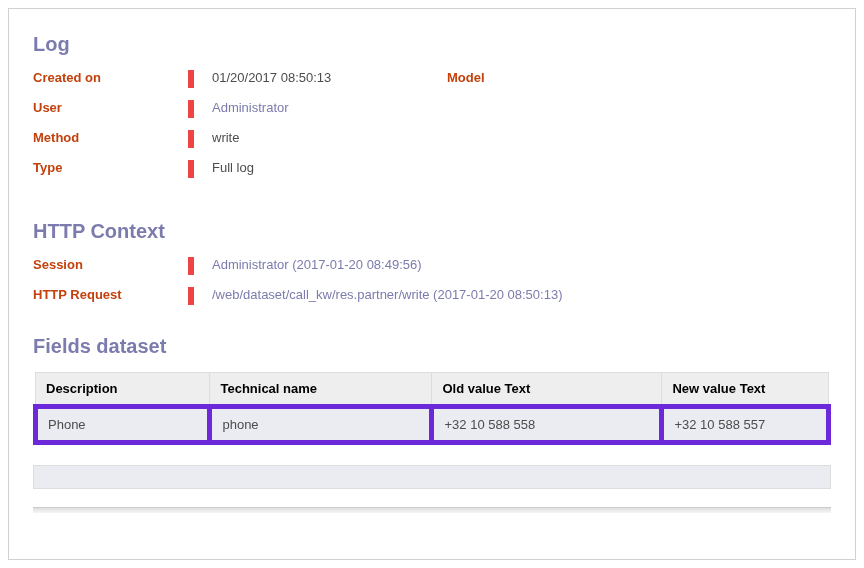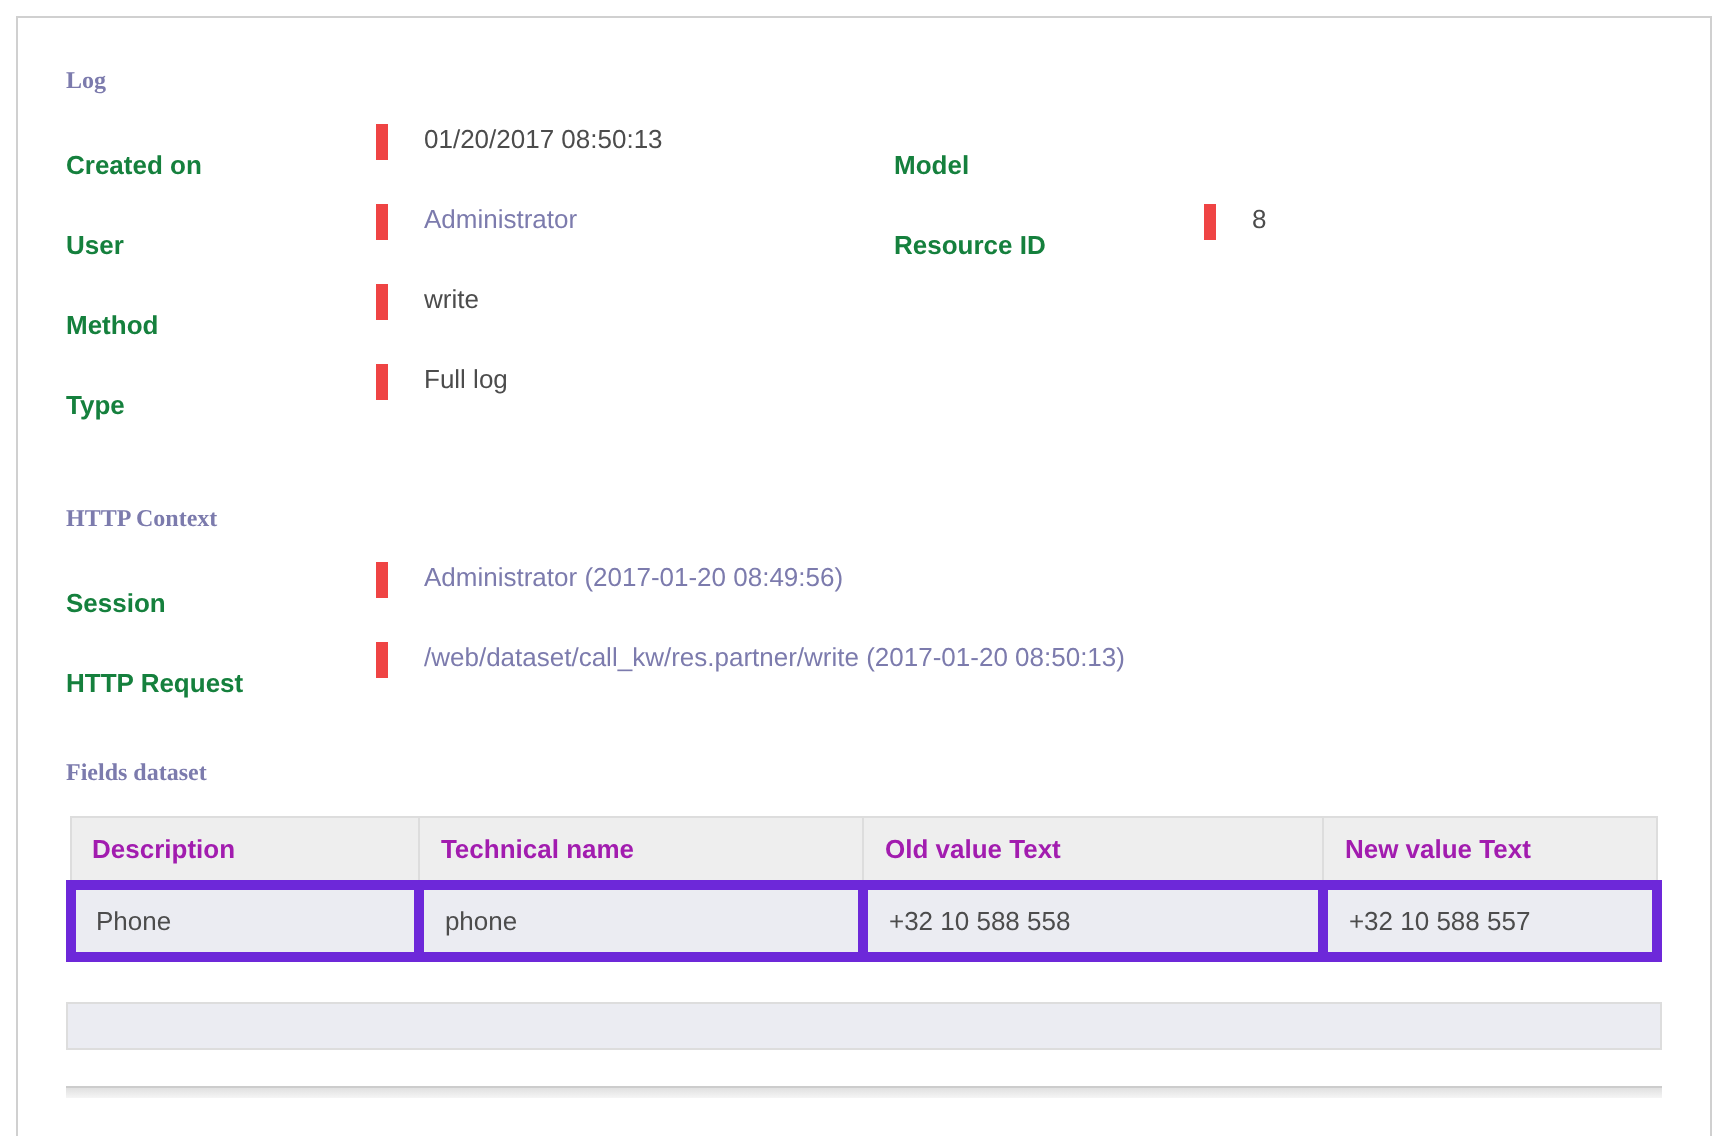--- a/index.html
+++ b/index.html
@@ -12,61 +12,59 @@
     }
     .sheet {
       border: 1px solid #d0d0d0;
       padding: 24px;
       width: 848px;
       min-height: 552px;
       position: relative;
     }
     h2.section-title {
       color: #7c7bad;
-      font-size: 12px;
+      font-size: 20px;
       font-weight: bold;
       margin-bottom: 14px;
       margin-top: 0;
-      font-family: Liberation Serif, serif;
     }
     .section { margin-bottom: 30px; }
     .two-col { display: flex; gap: 30px; }
     .col { flex: 1; }
     .field-row {
       display: flex;
       align-items: flex-start;
       margin-bottom: 12px;
     }
     .field-label {
       width: 155px;
       font-weight: bold;
-      color: #15803d;
+      color: #c2410c;
       font-size: 13px;
-      margin-top: 13px;
     }
     .field-value {
       border-left: 6px solid #ef4444;
       padding-left: 18px;
       flex: 1;
       font-size: 13px;
       min-height: 18px;
     }
     .link { color: #7c7bad; }
     table.updates {
       width: 100%;
       border-collapse: collapse;
       font-size: 13px;
       margin-bottom: 20px;
     }
     table.updates th {
       background: #eee;
       text-align: left;
       padding: 8px 10px;
       font-weight: bold;
-      color: #a21caf;
+      color: #000000;
       border: 1px solid #ddd;
     }
     table.updates td {
       background: #ebecf2;
       padding: 8px 10px;
       border: 5px solid #6d28d9;
       color: #4c4c4c;
     }
     .bar {
       background: #ebecf2;
@@ -103,24 +101,20 @@
         </div>
         <div class="field-row">
           <div class="field-label">Type</div>
           <div class="field-value">Full log</div>
         </div>
       </div>
       <div class="col">
         <div class="field-row">
           <div class="field-label">Model</div>
         </div>
-        <div class="field-row">
-          <div class="field-label">Resource ID</div>
-          <div class="field-value">8</div>
-        </div>
       </div>
     </div>
   </div>
 
   <div class="section">
     <h2 class="section-title">HTTP Context</h2>
     <div class="field-row">
       <div class="field-label">Session</div>
       <div class="field-value link">Administrator (2017-01-20 08:49:56)</div>
     </div>

